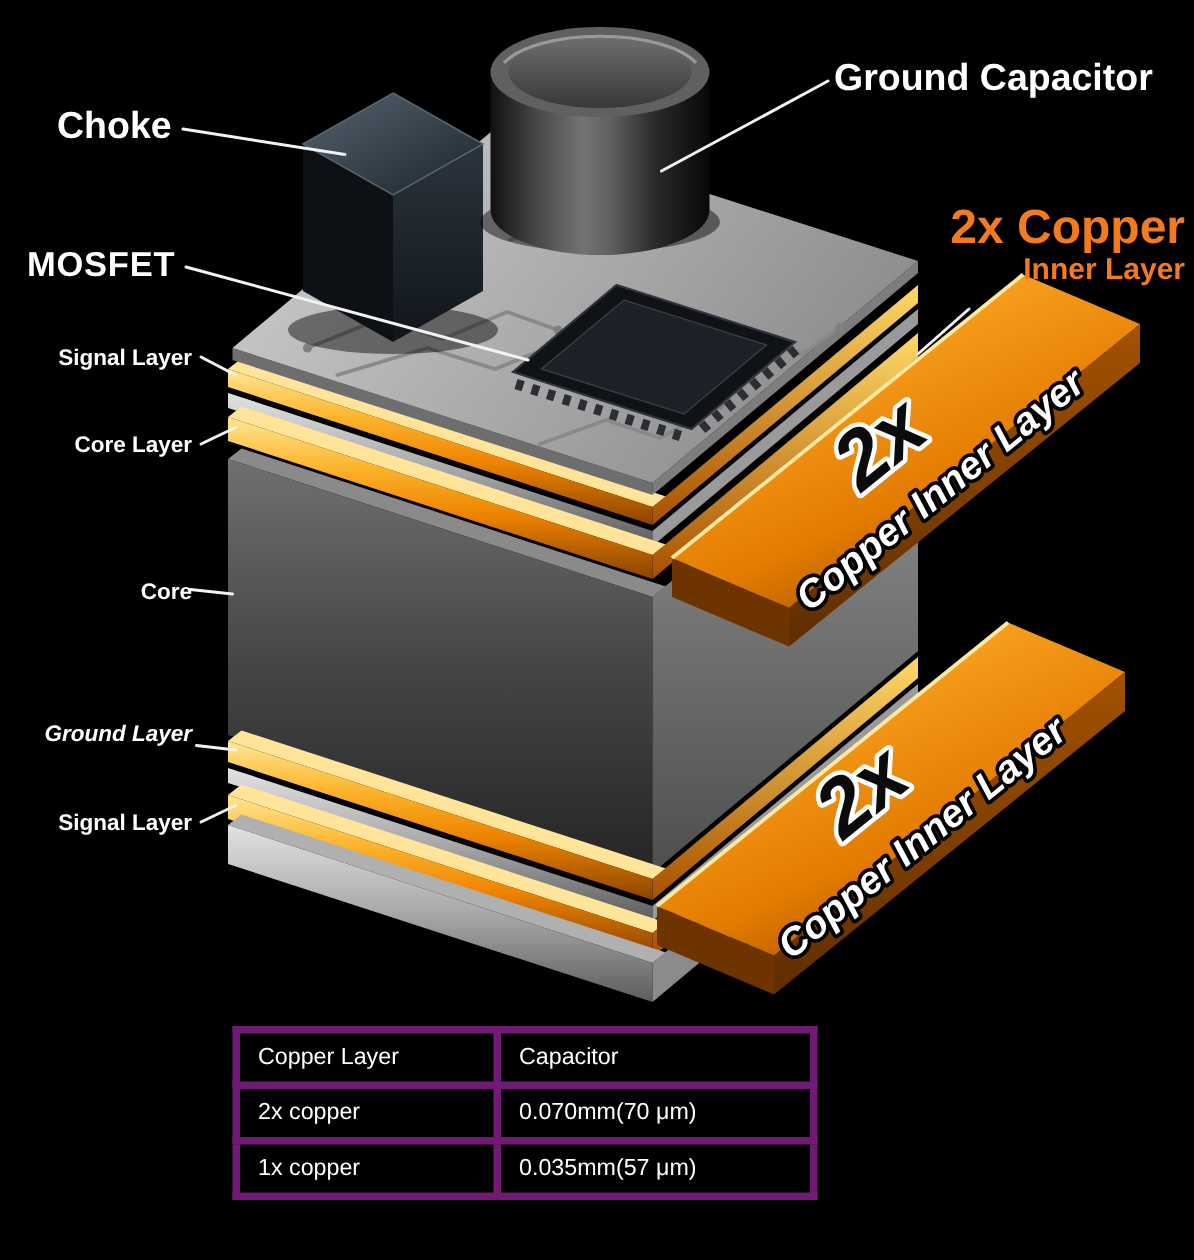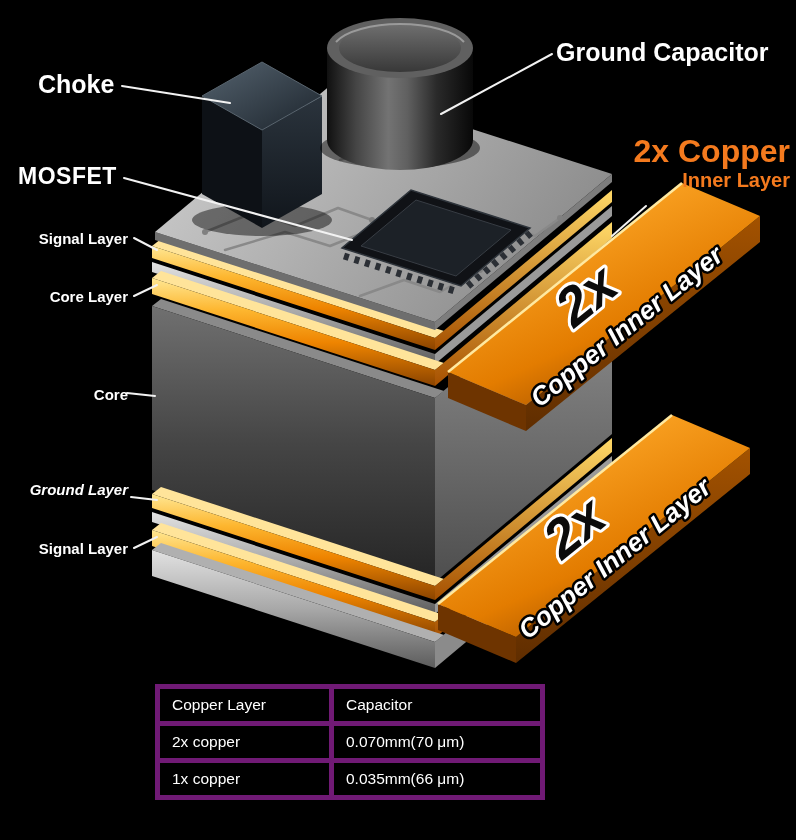--- a/index.html
+++ b/index.html
@@ -230,19 +230,19 @@
           <tr>
         <td class="c1">Copper Layer</td>
         <td class="c2">Capacitor</td>
       </tr>
       <tr>
         <td class="c1">2x copper</td>
         <td class="c2">0.070mm(70 μm)</td>
       </tr>
       <tr>
         <td class="c1">1x copper</td>
-        <td class="c2">0.035mm(66 μm)</td>
+        <td class="c2">0.035mm(57 μm)</td>
       </tr>
     </tbody>
       </table>
   </div>
 
 </div>
 
 </body></html>

